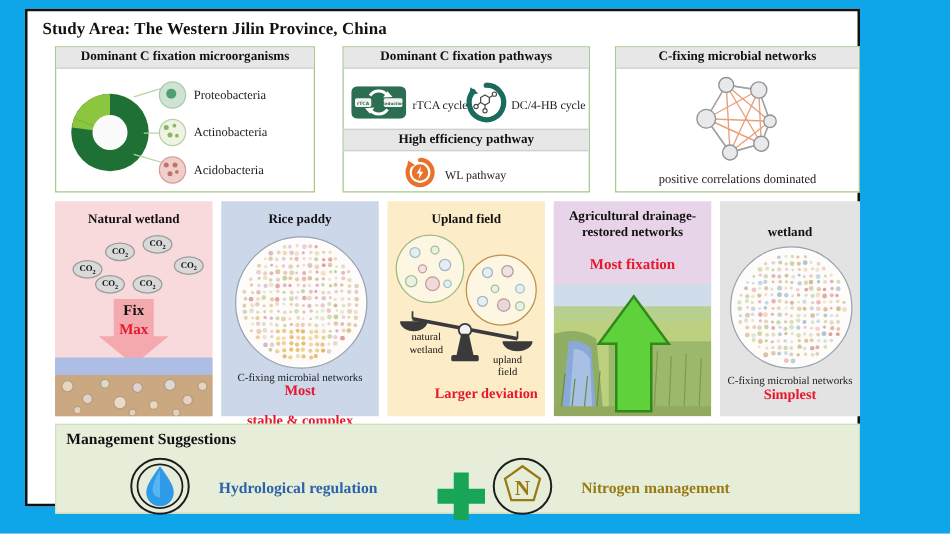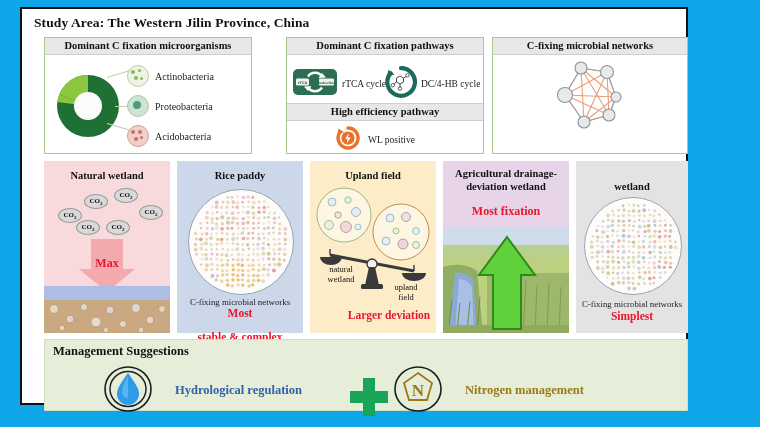--- a/index.html
+++ b/index.html
@@ -24,21 +24,21 @@
   .card{position:absolute;border:1px solid #a7c98b;background:#fff;box-sizing:border-box;}
   .card-hd{
     background:#e7e7e7;border-bottom:1px solid #cfcfcf;
     font-size:10.5px;font-weight:bold;color:#111;text-align:center;
     line-height:16px;height:16px;font-family:"Liberation Serif",serif;white-space:nowrap;
   }
   .card-body{position:relative;width:100%;}
 
   
   #card-micro{left:22px;top:28px;width:208px;height:117px;}
-  #card-path {left:264px;top:28px;width:198px;height:117px;}
+  #card-path {left:252px;top:28px;width:198px;height:117px;}
   #card-net  {left:470px;top:28px;width:196px;height:117px;}
 
   
   .donut-wrap{position:absolute;left:6px;top:14px;width:74px;height:74px;}
   .legend{position:absolute;left:82px;top:6px;width:122px;height:92px;}
   .legend-row{display:flex;align-items:center;height:30px;}
   .legend-dot{width:20px;height:20px;border-radius:50%;flex:0 0 20px;margin-right:6px;position:relative;}
   .legend-dot i{position:absolute;border-radius:50%;}
   .legend-txt{font-size:10px;color:#1a1a1a;font-family:"Liberation Serif",serif;white-space:nowrap;}
   .leader{position:absolute;height:1px;background:#b9d4a0;transform-origin:left center;}
@@ -138,33 +138,33 @@
             <circle cx="37" cy="37" r="14" fill="#fbfbfb"></circle>
           </svg>
         </div>
 
         <div class="leader" style="left:62px;top:22px;width:26px;transform:rotate(-17deg);"></div>
         <div class="leader" style="left:70px;top:51px;width:20px;"></div>
         <div class="leader" style="left:62px;top:68px;width:28px;transform:rotate(16deg);"></div>
 
         <div class="legend">
           <div class="legend-row">
+            <span class="legend-dot" style="background:#cfe3d2;border:1px solid #a9cbb0;">
+              <i style="left:5px;top:5px;width:8px;height:8px;background:#4f9e76;"></i>
+            </span>
+            <span class="legend-txt">Proteobacteria</span>
+          </div>
+          <div class="legend-row">
             <span class="legend-dot" style="background:#eef3e4;border:1px solid #bcd0a8;">
               <i style="left:3px;top:4px;width:4px;height:4px;background:#8ab661;"></i>
               <i style="left:10px;top:3px;width:3px;height:3px;background:#8ab661;"></i>
               <i style="left:6px;top:10px;width:4px;height:4px;background:#8ab661;"></i>
               <i style="left:12px;top:11px;width:3px;height:3px;background:#8ab661;"></i>
             </span>
             <span class="legend-txt">Actinobacteria</span>
-          </div>
-          <div class="legend-row">
-            <span class="legend-dot" style="background:#cfe3d2;border:1px solid #a9cbb0;">
-              <i style="left:5px;top:5px;width:8px;height:8px;background:#4f9e76;"></i>
-            </span>
-            <span class="legend-txt">Proteobacteria</span>
           </div>
           <div class="legend-row">
             <span class="legend-dot" style="background:#f0cfcb;border:1px solid #d69e98;">
               <i style="left:3px;top:4px;width:4px;height:4px;background:#c4736a;"></i>
               <i style="left:10px;top:4px;width:4px;height:4px;background:#c4736a;"></i>
               <i style="left:6px;top:11px;width:4px;height:4px;background:#c4736a;"></i>
               <i style="left:12px;top:10px;width:3px;height:3px;background:#c4736a;"></i>
             </span>
             <span class="legend-txt">Acidobacteria</span>
           </div>
@@ -216,21 +216,21 @@
 
         <div class="path-row" style="left:48px;top:70px;">
           <span style="display:inline-block;">
             <svg width="26" height="26" viewBox="0 0 26 26">
               <path d="M13 3 A10 10 0 1 1 5.3 6.7" fill="none" stroke="#e8722a" stroke-width="3.4" stroke-linecap="round"></path>
               <polygon points="3.4,3.4 9.2,7.2 2.6,9.3" fill="#e8722a"></polygon>
               <circle cx="13" cy="13" r="6.6" fill="#e8722a"></circle>
               <polygon points="13.9,8 10.2,13.8 12.6,13.8 11.8,18.4 15.6,12.4 13.1,12.4" fill="#ffffff"></polygon>
             </svg>
           </span>
-          <span class="path-txt" style="margin-left:7px;">WL positive</span>
+          <span class="path-txt" style="margin-left:7px;">WL pathway</span>
         </div>
       </div>
     </div>
 
     <div class="card" id="card-net">
       <div class="card-hd">C-fixing microbial networks</div>
       <div class="card-body" style="height:100px;">
         <div style="position:absolute;left:50%;top:4px;transform:translateX(-50%);">
           <svg width="78" height="72" viewBox="0 0 78 72">
             <g stroke="#e8a07a" stroke-width="1.1">
@@ -261,38 +261,40 @@
             <g fill="#e9e9e9" stroke="#8d949c" stroke-width="1.1">
               <circle cx="30" cy="9" r="6"></circle>
               <circle cx="56" cy="13" r="6.5"></circle>
               <circle cx="14" cy="36" r="7.5"></circle>
               <circle cx="65" cy="38" r="5"></circle>
               <circle cx="58" cy="56" r="6"></circle>
               <circle cx="33" cy="63" r="6"></circle>
             </g>
           </svg>
         </div>
+        <div class="net-cap">positive correlations dominated</div>
       </div>
     </div>
 
     <div class="mid" id="mid-nw">
       <div class="mid-title">Natural wetland</div>
 
       <div class="co2" style="left:14px;top:47px;">CO<sub>2</sub></div>
       <div class="co2" style="left:40px;top:33px;">CO<sub>2</sub></div>
       <div class="co2" style="left:70px;top:27px;">CO<sub>2</sub></div>
       <div class="co2" style="left:95px;top:44px;">CO<sub>2</sub></div>
       <div class="co2" style="left:32px;top:59px;">CO<sub>2</sub></div>
       <div class="co2" style="left:62px;top:59px;">CO<sub>2</sub></div>
 
       <div class="fixarrow" style="left:33px;top:78px;">
         <svg width="60" height="54" viewBox="0 0 60 54">
           <polygon points="14,0 46,0 46,30 58,30 30,53 2,30 14,30" fill="#f4a9ae"></polygon>
         </svg>
       </div>
+      <div style="position:absolute;left:0;top:80px;width:100%;text-align:center;font-size:12px;font-weight:bold;color:#111;font-family:'Liberation Serif',serif;">Fix</div>
       <div style="position:absolute;left:0;top:95px;width:100%;text-align:center;font-size:12px;font-weight:bold;color:#e8172b;font-family:'Liberation Serif',serif;">Max</div>
 
       <div class="water" style="top:125px;"></div>
       <div class="soil" style="top:139px;height:33px;">
         <svg width="126" height="33" viewBox="0 0 126 33">
           <rect width="126" height="33" fill="#c9a882"></rect>
           <g opacity="0.75">
             <circle cx="10" cy="9" r="4.5" fill="#efe7d6" stroke="#b79a78"></circle>
             <circle cx="26" cy="19" r="4" fill="#e9dfe7" stroke="#b79a78"></circle>
             <circle cx="40" cy="7" r="3.5" fill="#ddeee6" stroke="#b79a78"></circle>
@@ -628,21 +630,21 @@
       <div style="position:absolute;left:72px;top:122px;width:48px;text-align:center;font-size:8.5px;color:#111;line-height:9.5px;font-family:'Liberation Serif',serif;">
         <span>upland</span><br>
         <span>field</span>
       </div>
 
       <div class="mid-red" style="top:148px;padding-left:16px;">Larger deviation</div>
     </div>
 
     <div class="mid" id="mid-ad">
       <div class="mid-title" style="top:6px;">Agricultural drainage-</div>
-      <div class="mid-title" style="top:19px;">deviation wetland</div>
+      <div class="mid-title" style="top:19px;">restored networks</div>
       <div class="mid-red" style="top:44px;font-size:12px;">Most fixation</div>
 
       <div style="position:absolute;left:0;top:66px;width:126px;height:106px;overflow:hidden;">
         <svg width="126" height="106" viewBox="0 0 126 106">
           <rect width="126" height="22" fill="#cfdcea"></rect>
           <rect y="18" width="126" height="14" fill="#b9cf8e"></rect>
           <rect y="30" width="126" height="76" fill="#bdd07f"></rect>
           <path d="M0 40 Q20 34 34 44 L40 106 L0 106 Z" fill="#8fae63"></path>
           <path d="M12 46 Q22 44 30 52 L34 106 L6 106 Z" fill="#8aa9d6"></path>
           <path d="M16 52 Q24 52 29 60 L31 106 L12 106 Z" fill="#a7c0e3"></path>

